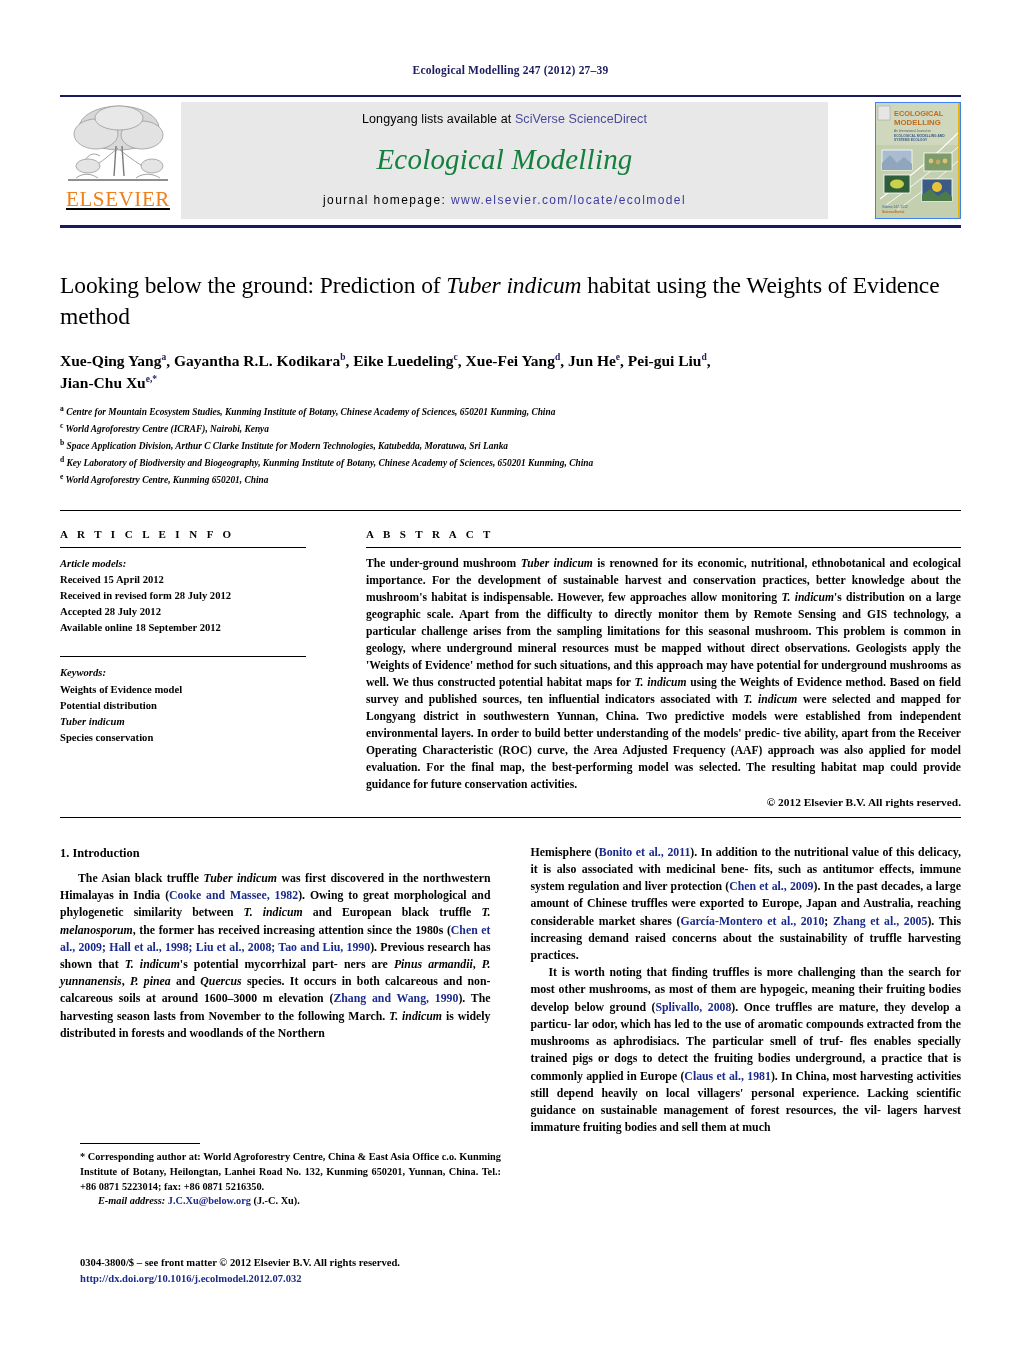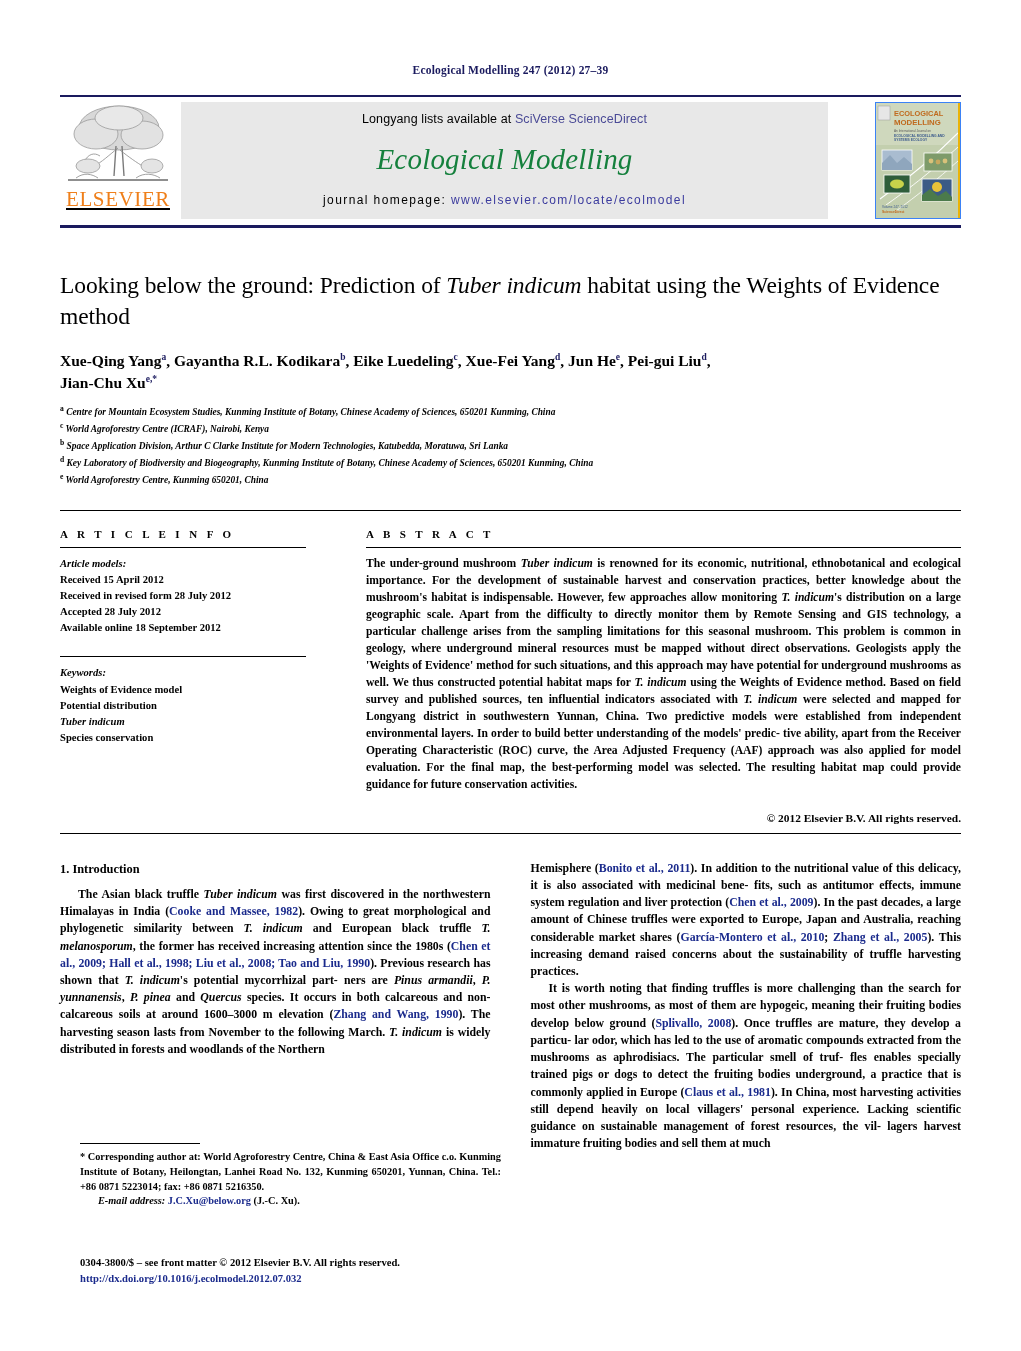--- a/index.html
+++ b/index.html
@@ -184,21 +184,21 @@
     font-size: 11.6px;
     line-height: 1.465;
     text-align: justify;
     font-weight: bold;
   }
   .abstract-text i { font-style: italic; }
   .copyright {
     text-align: right;
     font-size: 11.4px;
     font-weight: bold;
-    margin-top: 18px;
+    margin-top: 2px;
   }
   .abs-rule-bottom {
     border-top: 1.3px solid #000;
     margin-top: 9px;
   }
 
   
   .body-cols {
     display: flex;
     margin-top: 26px;

